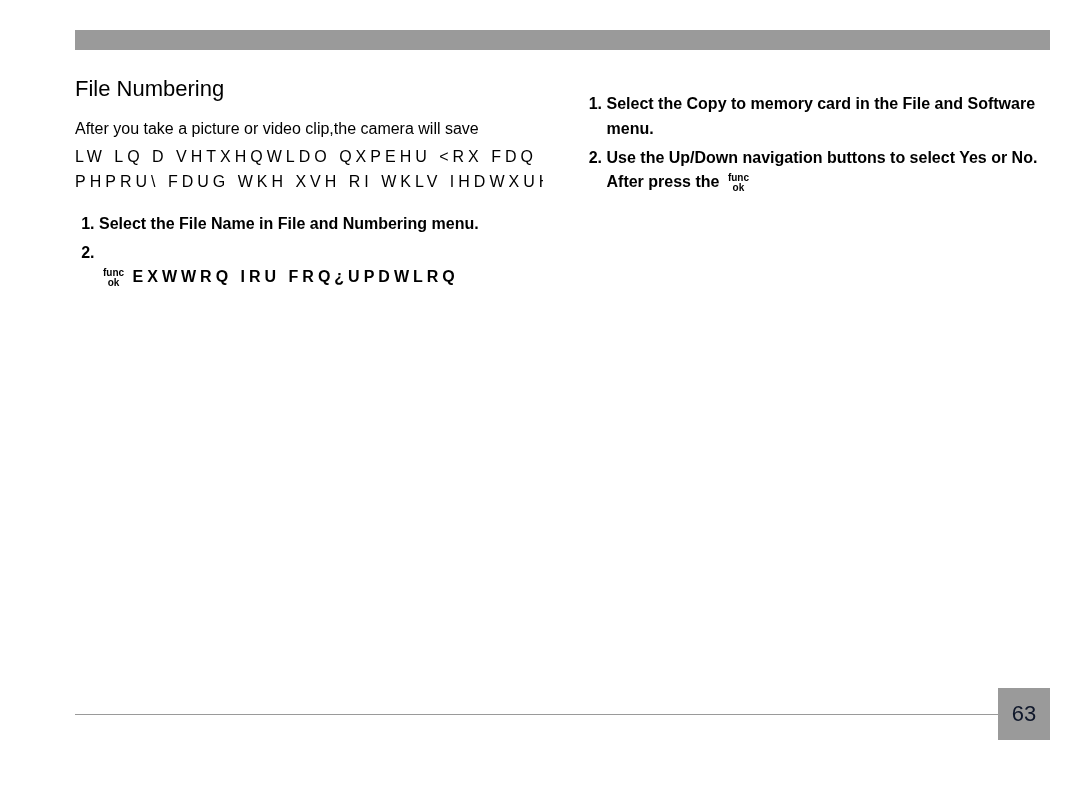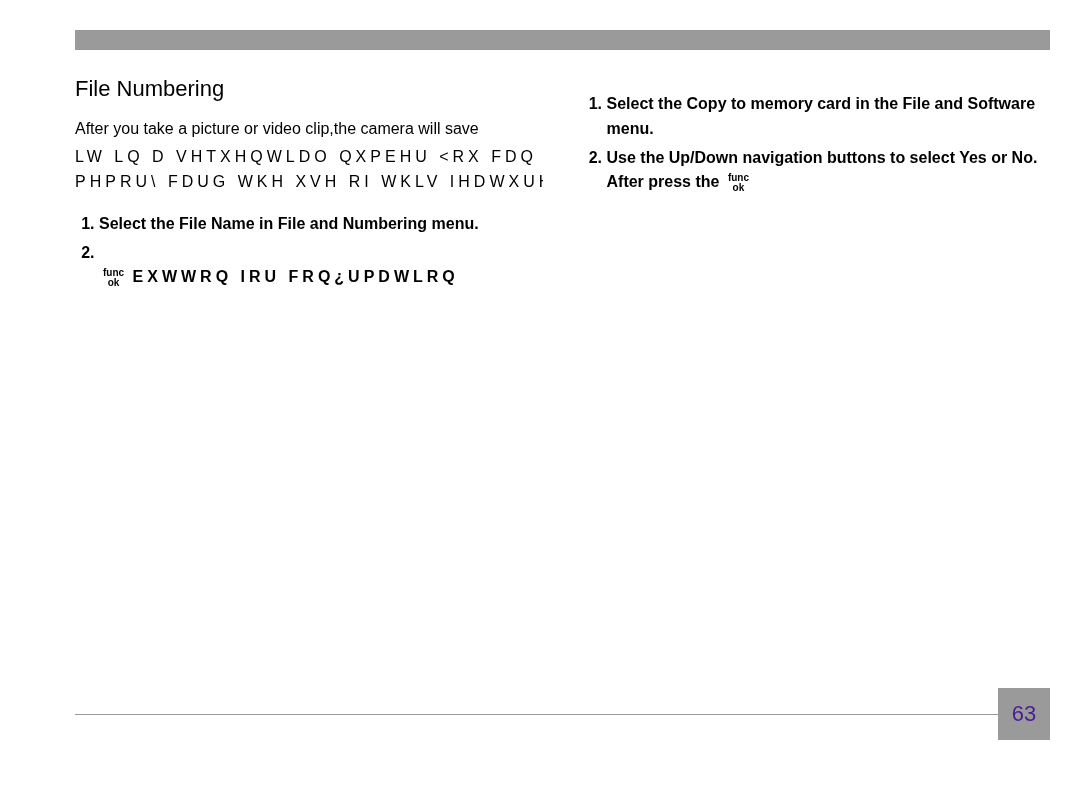--- a/index.html
+++ b/index.html
@@ -78,21 +78,21 @@
     height: 1px;
     background: #9a9a9a;
   }
   .page-number-box {
     position: absolute;
     right: 30px;
     bottom: 45px;
     width: 52px;
     height: 52px;
     background: #9a9a9a;
-    color: #4c1d95;
+    color: #0f172a;
     font-size: 22px;
     display: flex;
     align-items: center;
     justify-content: center;
   }
 </style>
 </head>
 <body>
 
 <div class="page">

